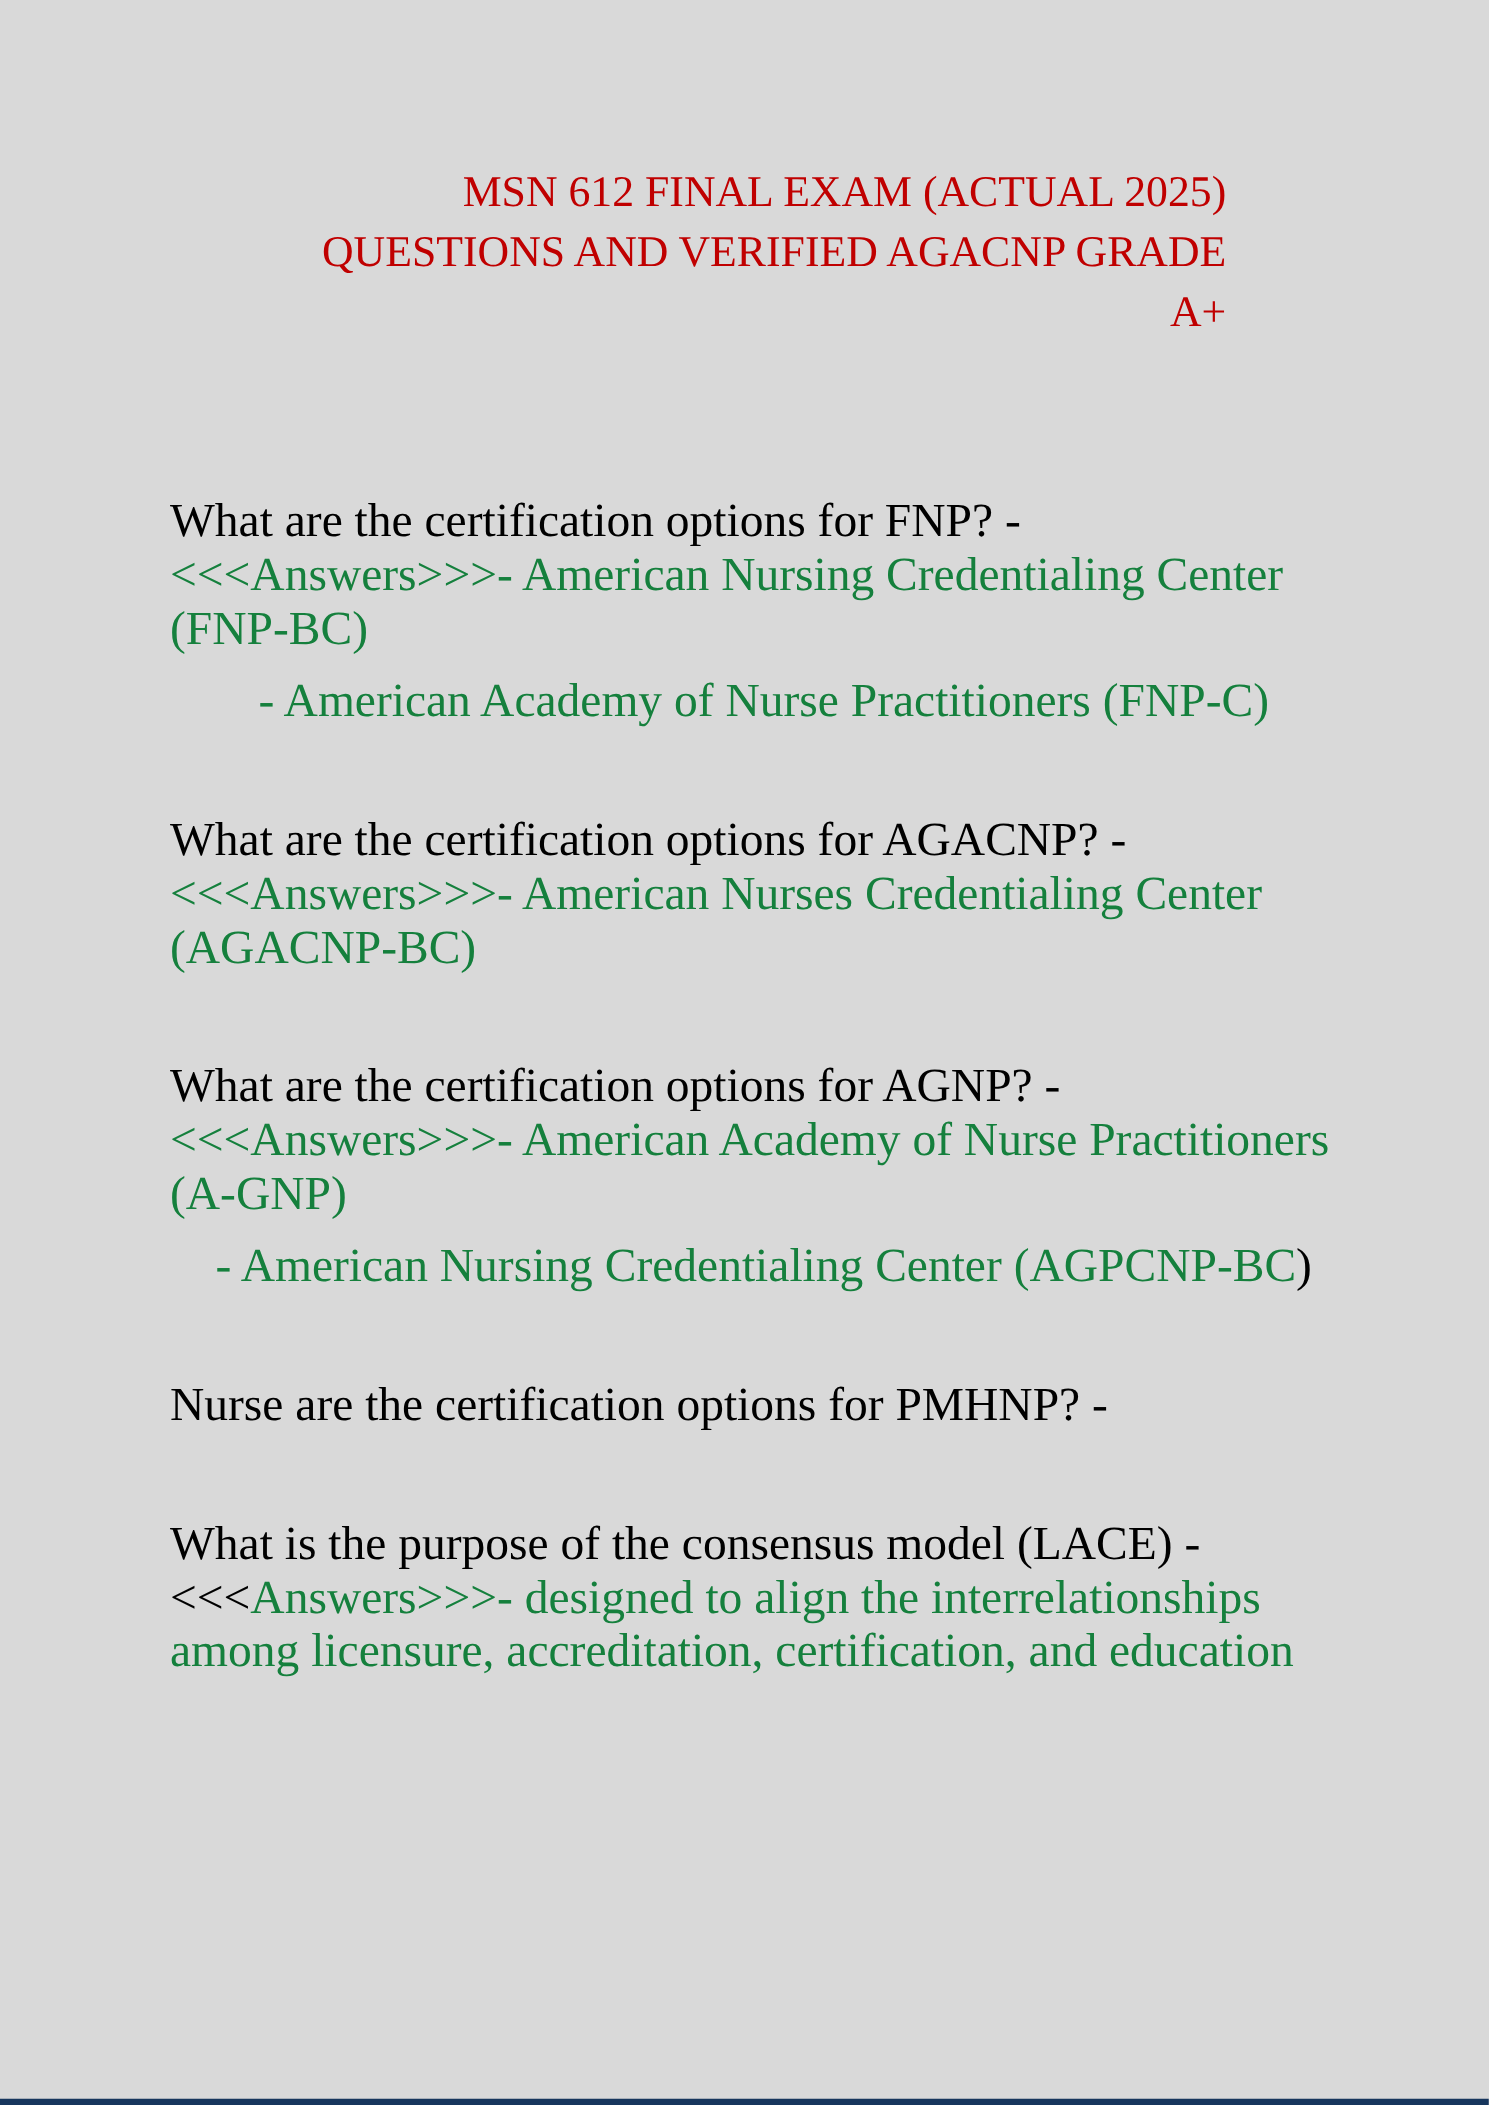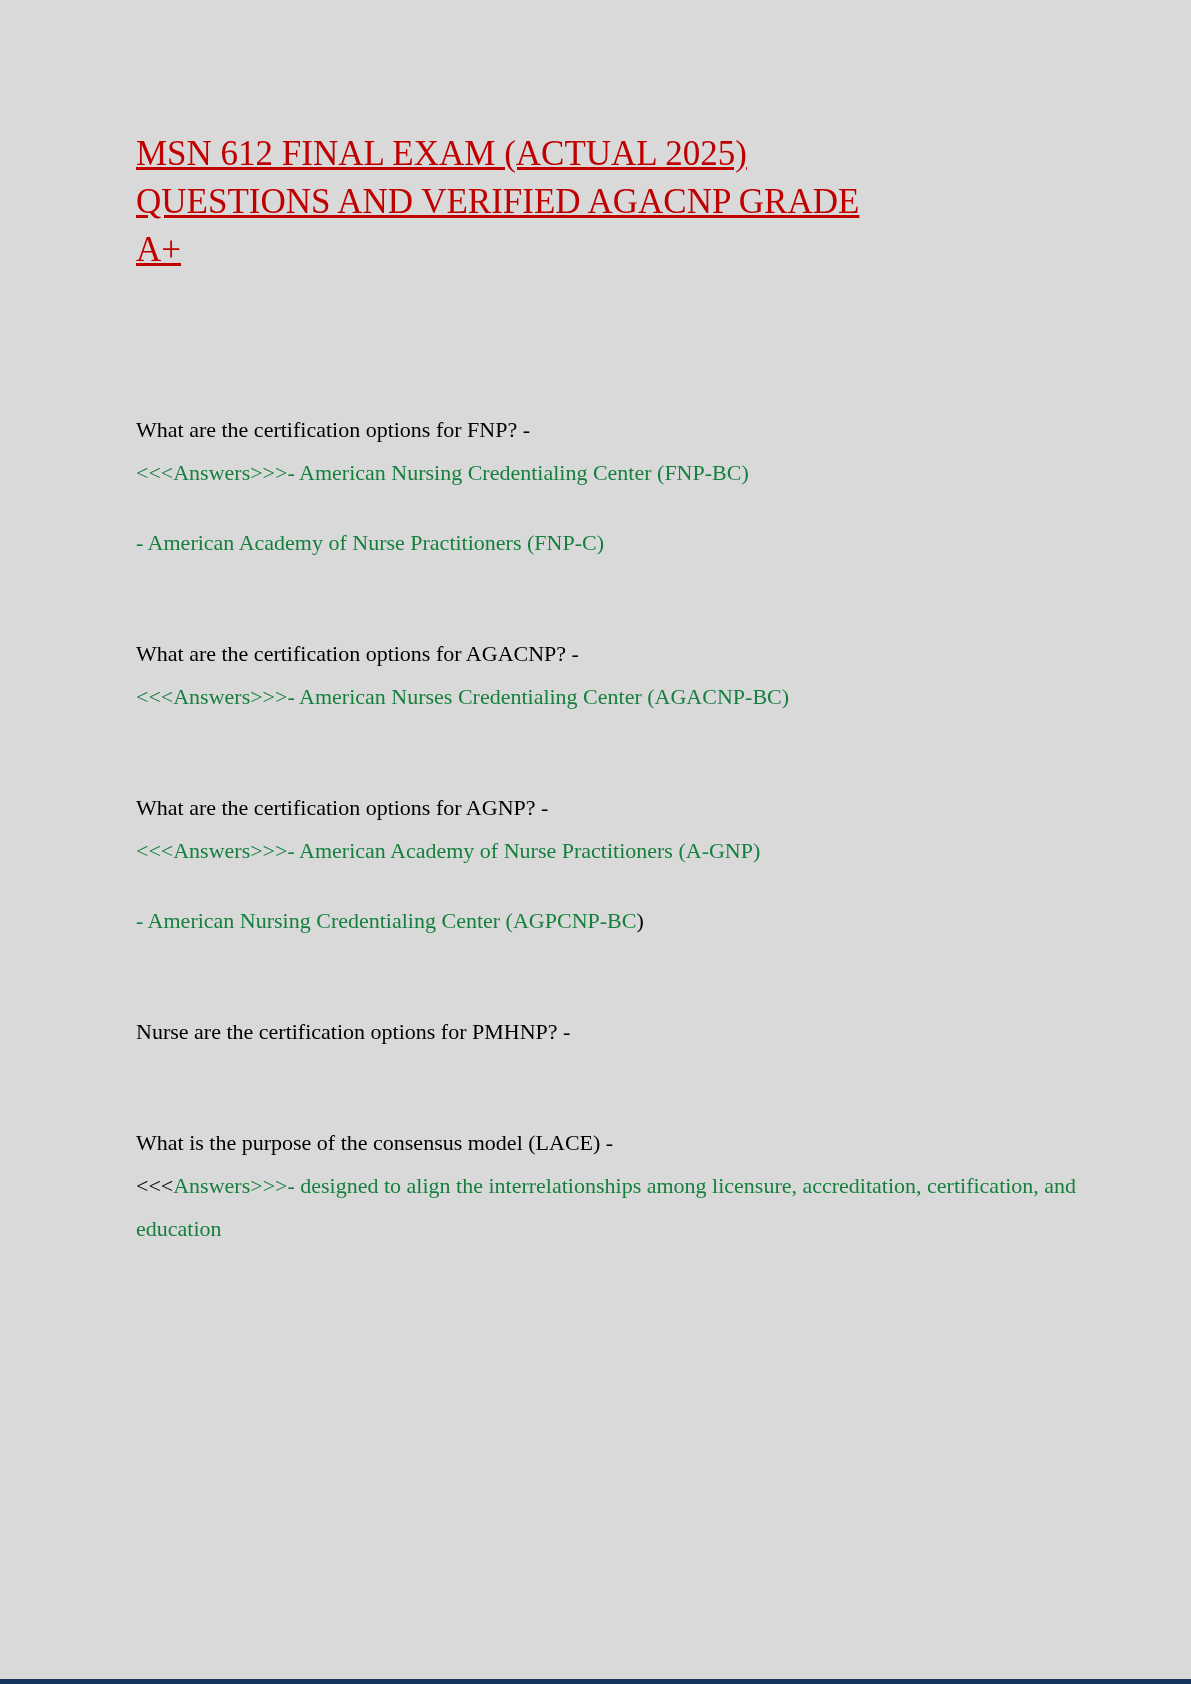--- a/index.html
+++ b/index.html
@@ -12,44 +12,44 @@
     background: #d9d9d9;
     position: relative;
     overflow: hidden;
     font-family: "Liberation Serif", "DejaVu Serif", serif;
   }
   .doc-title {
     position: absolute;
     top: 130px;
     left: 136px;
     width: 845px;
-    text-align: left;
+    text-align: right;
     color: #c00000;
     font-size: 35px;
     line-height: 48px;
     font-weight: normal;
-    text-decoration: underline;
   }
   .content {
     position: absolute;
-    top: 408px;
+    top: 396px;
     left: 136px;
     width: 950px;
-    font-size: 22px;
+    font-size: 38px;
     line-height: 43px;
     color: #000000;
   }
   .qa-block {
     margin: 0 0 68px 0;
   }
   .qa-block p {
     margin: 0;
   }
   .qa-block p.extra-line {
-    margin-top: 27px;
+    margin-top: 15px;
+    text-align: center;
   }
   .q-text {
     color: #000000;
   }
   .a-text {
     color: #15803d;
     font-family: Liberation Serif, serif;
   }
   .footer-bar {
     position: absolute;

